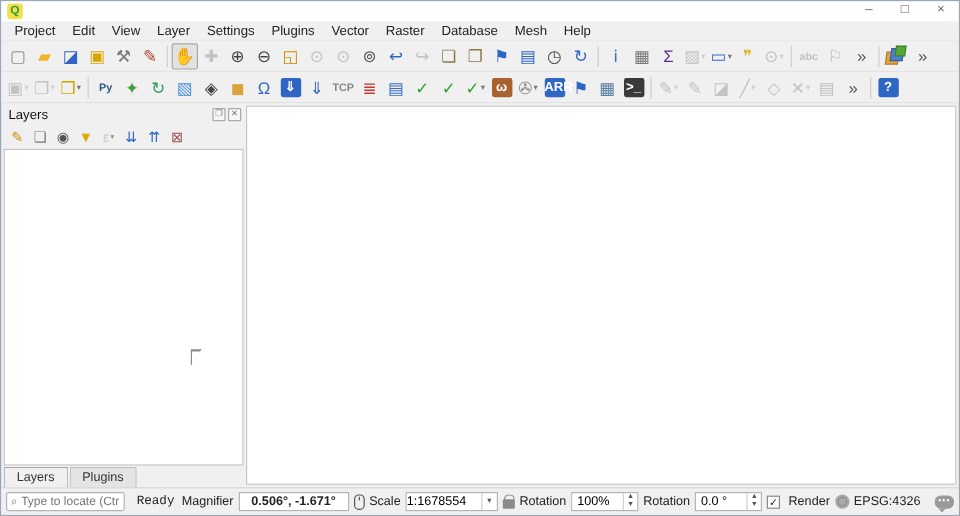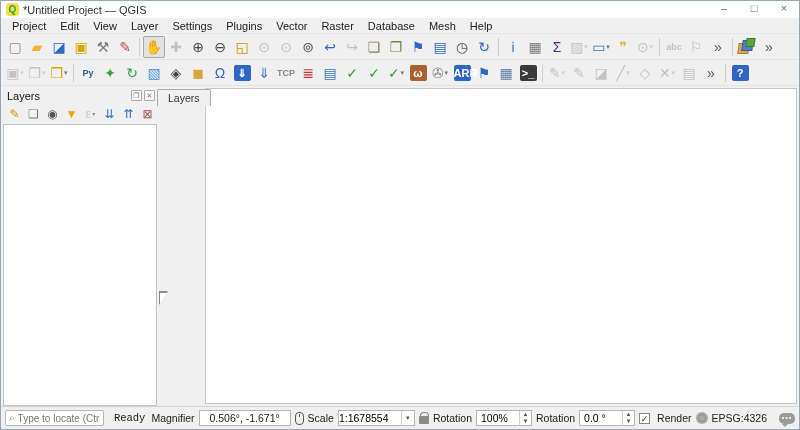--- a/index.html
+++ b/index.html
@@ -32,21 +32,21 @@
   .tbtn .dd { font-size:7px; color:#777; margin-left:1px; }
   .tbtn.dis .dd { color:#cfcfcf; }
   .tsep { width:1px; height:18px; background:#cfcfcf; margin:0 3px; }
   .layersIcon { position:relative; width:18px; height:18px; }
   .layersIcon i { position:absolute; width:11px; height:11px; border:1px solid rgba(0,0,0,.25); }
   .layersIcon i:nth-child(1){ left:0; top:5px; background:#e8a33d; transform:skewX(-8deg);}
   .layersIcon i:nth-child(2){ left:4px; top:2px; background:#4a7fd4; transform:skewX(-8deg);}
   .layersIcon i:nth-child(3){ left:8px; top:0; background:#57a639; transform:skewX(-8deg); width:9px;height:9px;}
   
   .main { flex:1 1 auto; display:flex; min-height:0; }
-  .left-col { width:202px; flex:0 0 auto; display:flex; flex-direction:row; padding:2px 0 0 2px; }
+  .left-col { width:202px; flex:0 0 auto; display:flex; flex-direction:column; padding:2px 0 0 2px; }
   .panel { flex:1 1 auto; display:flex; flex-direction:column; min-height:0; }
   .panel-header { height:15px; display:flex; align-items:center; padding:0 2px 0 4px; }
   .panel-title { font-size:11px; color:#111; }
   .panel-hbtns { margin-left:auto; display:flex; gap:2px; }
   .panel-hbtn { width:11px; height:11px; border:1px solid #aaa; background:#f6f6f6; color:#777;
     font-size:7px; line-height:9px; text-align:center; border-radius:1px; }
   .panel-toolbar { height:21px; display:flex; align-items:center; padding-left:2px; }
   .ptbtn { height:19px; min-width:19px; display:flex; align-items:center; justify-content:center; }
   .ptbtn .g { font-size:12px; }
   .ptbtn.dis .g { color:#c8c8c8 !important; }
@@ -65,21 +65,21 @@
     border-top:1px solid #d6d6d6; padding:0 4px; font-size:10.5px; color:#222; }
   .locate { width:130px; height:16px; border:1px solid #b5b5b5; background:#fff; border-radius:2px;
     display:flex; align-items:center; padding:0 3px; margin-right:10px; }
   .locate .mag { color:#888; font-size:10px; margin-right:3px; }
   .locate input { border:none; outline:none; width:100%; font-size:10px; color:#888; font-family:"Liberation Sans",sans-serif; background:transparent; }
   .ready { color:#222; margin-right:6px;font-family:Liberation Mono, monospace; }
   .sb-right { margin-left:auto; display:flex; align-items:center; gap:4px; }
   .sb-label { color:#222; }
   .sb-input { height:16px; border:1px solid #b5b5b5; background:#fff; text-align:center; font-size:10.5px;
     font-family:"Liberation Sans",sans-serif; color:#222; }
-  .coord-input { width:92px; }
+  .coord-input { width:92px;font-weight:bold; }
   .scale-box { display:flex; align-items:center; border:1px solid #b5b5b5; background:#fff; height:16px; }
   .scale-box input { border:none; width:62px; text-align:left; font-size:10.5px; font-family:"Liberation Sans",sans-serif; }
   .combo-dd { width:13px; height:14px; font-size:7px; color:#555; text-align:center; line-height:14px; border-left:1px solid #d0d0d0; }
   .spin-box { display:flex; align-items:center; border:1px solid #b5b5b5; background:#fff; height:16px; }
   .spin-box input { border:none; width:42px; font-size:10.5px; padding-left:4px; font-family:"Liberation Sans",sans-serif; }
   .spinner { display:flex; flex-direction:column; width:12px; border-left:1px solid #d0d0d0; }
   .spinner span { font-size:6px; line-height:7px; text-align:center; color:#555; }
   .mouse-ico { width:9px; height:13px; border:1.5px solid #555; border-radius:4px; position:relative; }
   .mouse-ico:after { content:""; position:absolute; left:3px; top:1px; width:1.5px; height:3px; background:#555; }
   .lock-ico { width:10px; height:8px; background:#8a8a8a; border-radius:1px; position:relative; margin-top:4px; }
@@ -92,21 +92,20 @@
   .msg-ico { width:16px; height:11px; background:#9a9a9a; border-radius:5px; color:#fff; font-size:7px;
     text-align:center; line-height:10px; letter-spacing:1px; margin-left:8px; position:relative; }
   .msg-ico:after { content:""; position:absolute; left:3px; bottom:-3px; border-left:3px solid transparent;
     border-right:3px solid transparent; border-top:3px solid #9a9a9a; }
 </style>
 </head>
 <body>
 
 <div class="titlebar">
   <div class="app-logo">Q</div>
-  <div class="title-text">*Untitled Project — QGIS</div>
   <div class="win-controls" id="win-controls">
       <div class="win-btn">–</div>
       <div class="win-btn">□</div>
       <div class="win-btn">×</div>
     </div>
 </div>
 
 <div class="menubar" id="menubar">
     <span class="menu-item">Project</span>
     <span class="menu-item">Edit</span>

